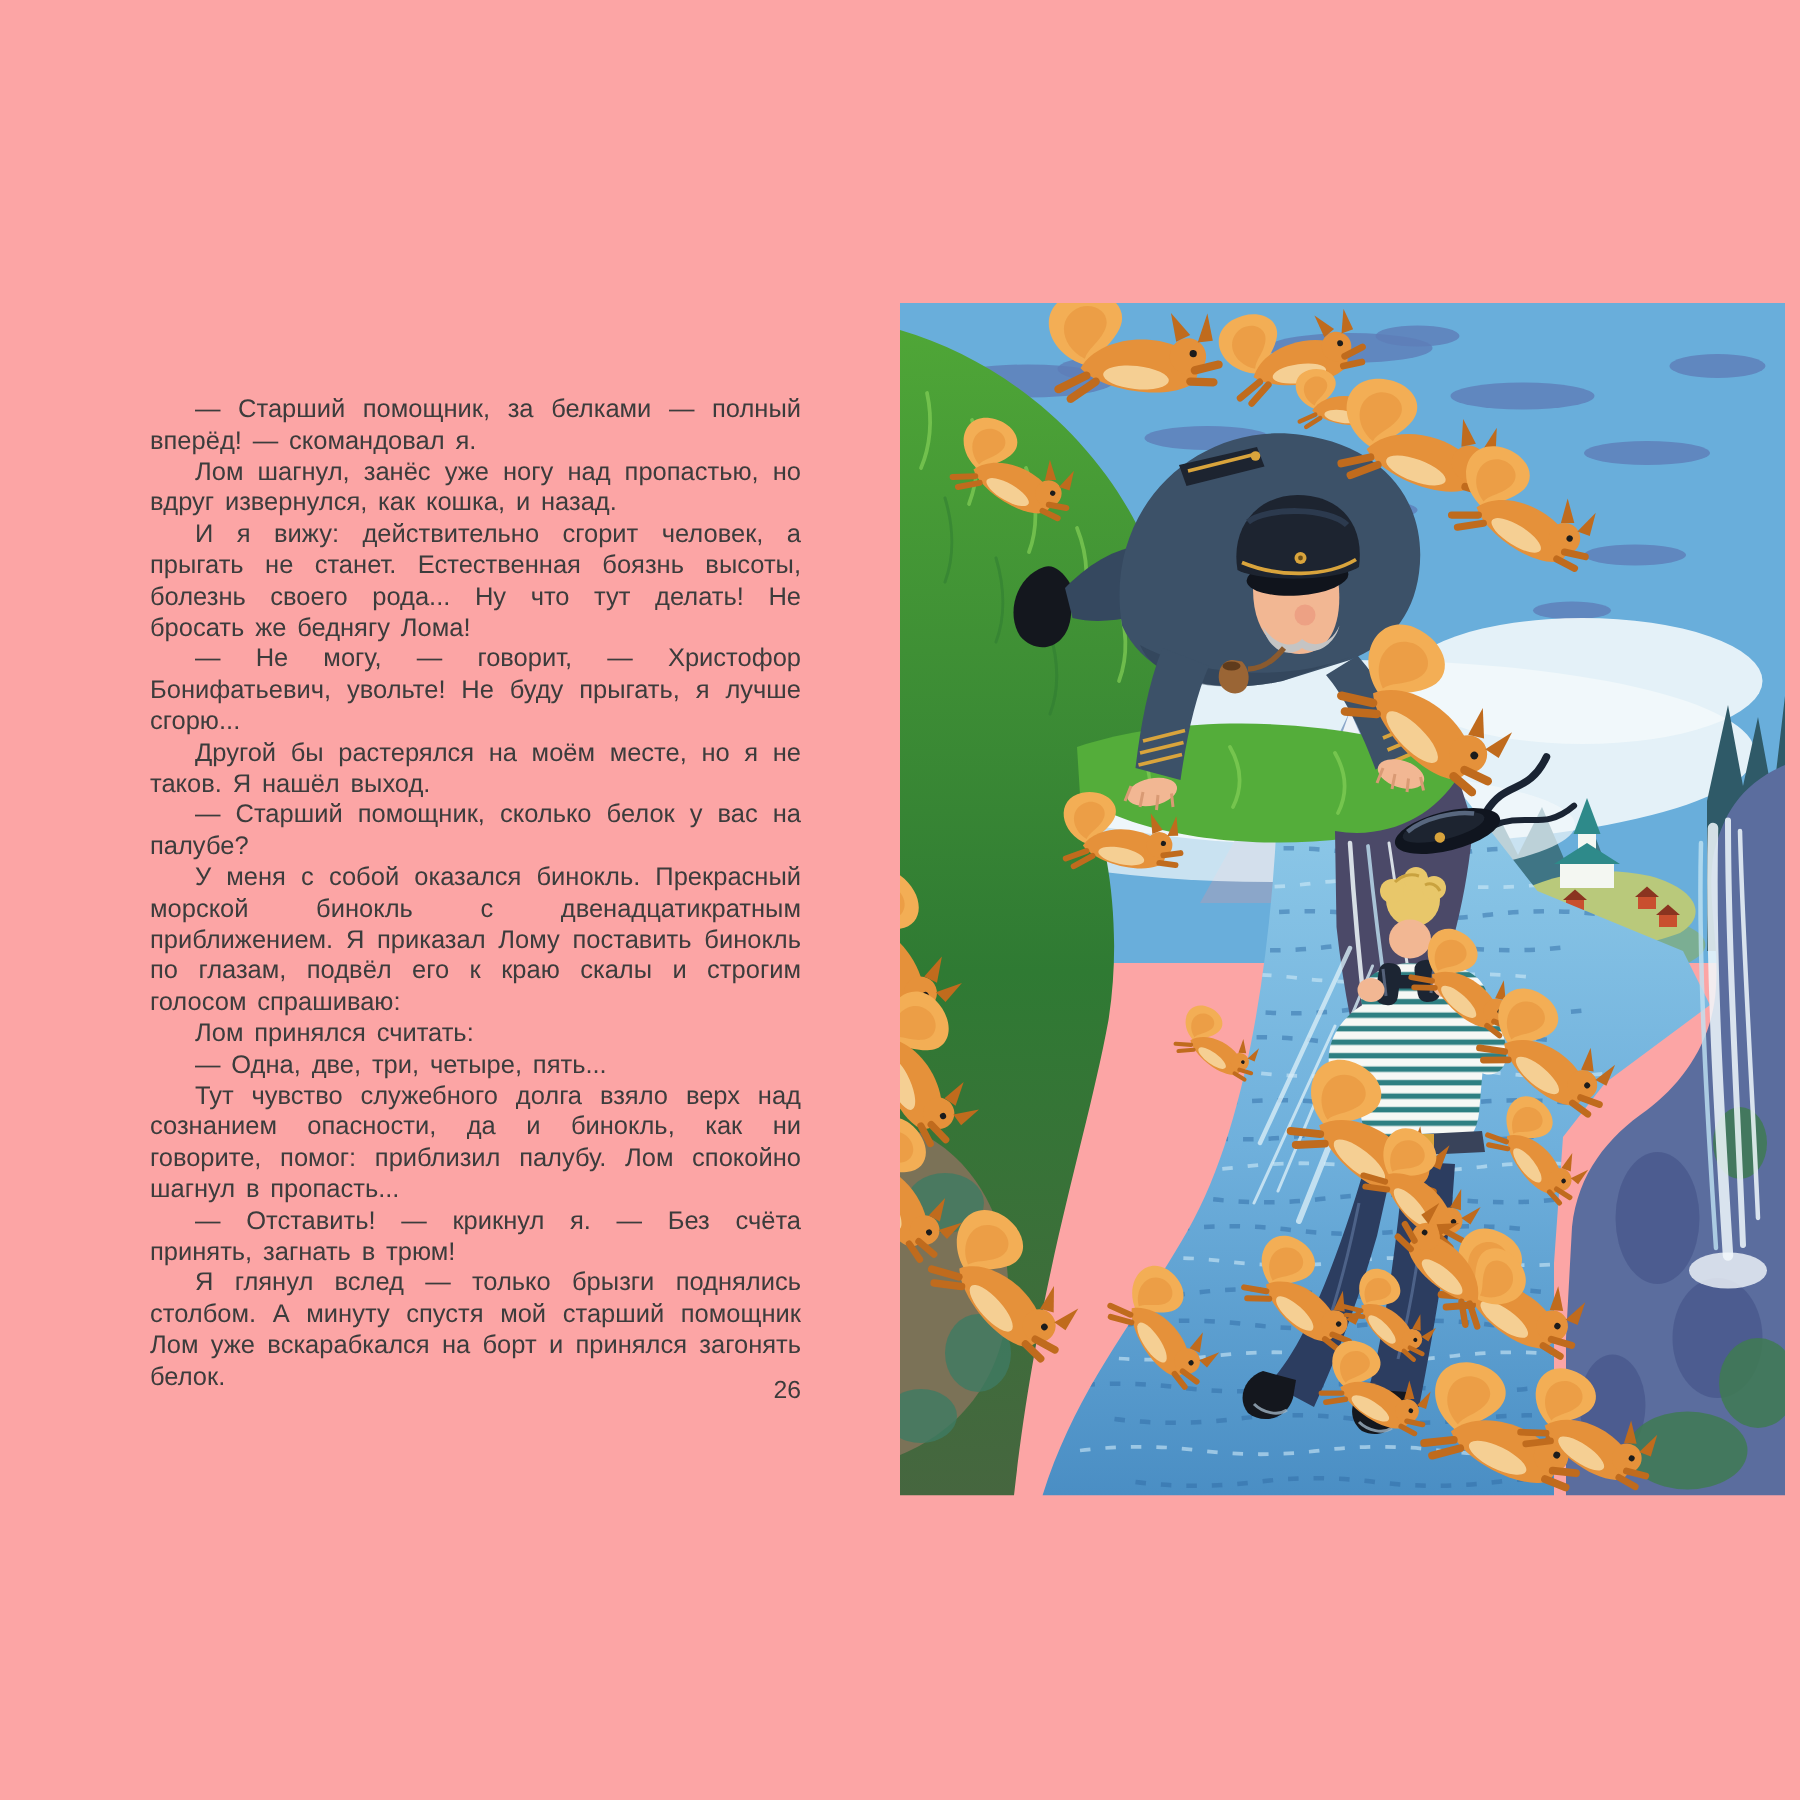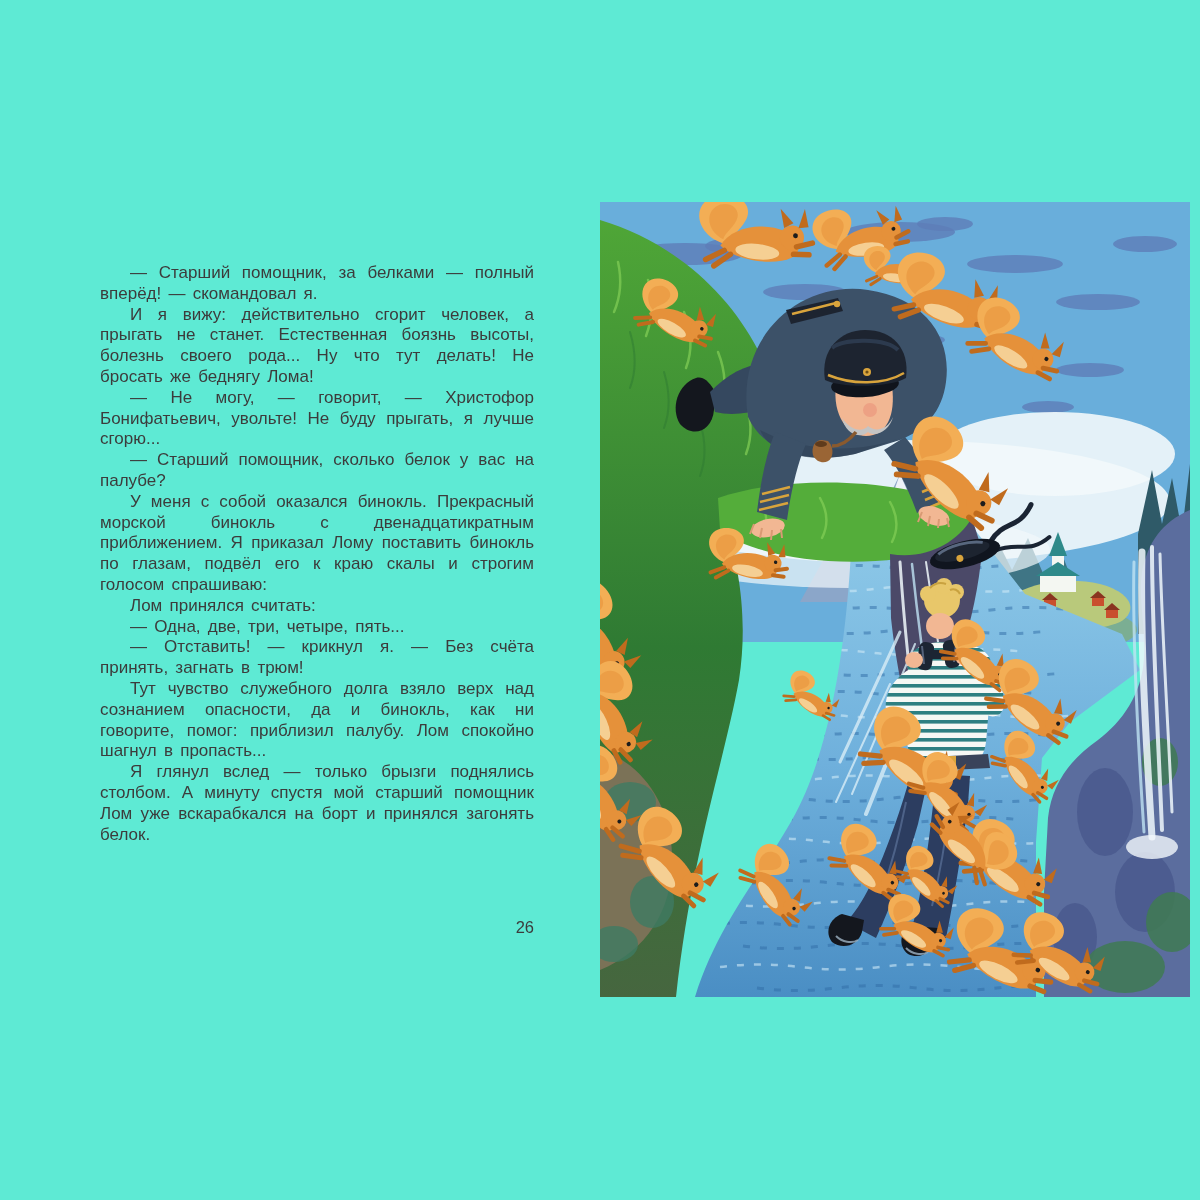--- a/index.html
+++ b/index.html
@@ -1,17 +1,17 @@
 <!DOCTYPE html>
 <html lang="ru" style="--sky: #69aedb; --cloud: #5e7db8; --mist: #f2f8fb; --mountain_far: #8ba6c9; --mountain_teal: #3f7585; --water_dash: #2f6ba5; --foam: #cfe9f6; --rock_right: #5b6d9e; --rock_dark: #46558a; --village_green: #b9c97b; --house_red: #c94f2e; --church_roof: #2e8a8a; --uniform_navy: #3c5168; --uniform_dark: #2c3d60; --cap_black: #1d2430; --gold: #d9a43c; --skin: #f2b793; --hair_blond: #e8c76a; --stripe_teal: #2e7f82; --squirrel: #e5913a; --squirrel_light: #f3ae55; --squirrel_dark: #c06b1d; --squirrel_belly: #f8d9a3;"><head>
 <meta charset="utf-8">
 <style>
   html,body{margin:0;padding:0;background:#ffffff;}
   body{width:1200px;height:1200px;position:relative;font-family:"Liberation Sans",sans-serif;}
-  .spread{position:absolute;inset:0;background:#5eead4;}
+  .spread{position:absolute;inset:0;background:#fca5a5;}
   
   .text-col{position:absolute;left:100px;top:263px;width:434px;color:#3c3c3c;
     font-size:17px;line-height:20.8px;text-align:justify;hyphens:auto;}
   .text-col p{margin:0;text-indent:30px;word-spacing:2.5px;}
   .pagenum{position:absolute;left:100px;top:918px;width:434px;text-align:right;
     font-size:16.5px;color:#3c3c3c;}
   
   .illo{position:absolute;left:600px;top:202px;}
   
   .sky{fill:var(--sky)}
@@ -61,28 +61,30 @@
   .sq-eye{fill:#1c1c1c}
   .sq-leg{stroke:var(--squirrel_dark);stroke-width:5;stroke-linecap:round;fill:none}
 </style>
 </head>
 <body>
 
 <div class="spread">
 
   <div class="text-col" id="story-text">
       <p>— Старший помощник, за белками — полный вперёд! — скомандовал я.</p>
+      <p>Лом шагнул, занёс уже ногу над пропастью, но вдруг извернулся, как кошка, и назад.</p>
       <p>И я вижу: действительно сгорит человек, а прыгать не станет. Естественная боязнь высоты, болезнь своего рода... Ну что тут делать! Не бросать же беднягу Лома!</p>
       <p>— Не могу, — говорит, — Христофор Бонифатьевич, увольте! Не буду прыгать, я лучше сгорю...</p>
+      <p>Другой бы растерялся на моём месте, но я не таков. Я нашёл выход.</p>
       <p>— Старший помощник, сколько белок у вас на палубе?</p>
       <p>У меня с собой оказался бинокль. Прекрасный морской бинокль с двенадцатикратным приближением. Я приказал Лому поставить бинокль по глазам, подвёл его к краю скалы и строгим голосом спрашиваю:</p>
       <p>Лом принялся считать:</p>
       <p>— Одна, две, три, четыре, пять...</p>
+      <p>Тут чувство служебного долга взяло верх над сознанием опасности, да и бинокль, как ни говорите, помог: приблизил палубу. Лом спокойно шагнул в пропасть...</p>
       <p>— Отставить! — крикнул я. — Без счёта принять, загнать в трюм!</p>
-      <p>Тут чувство служебного долга взяло верх над сознанием опасности, да и бинокль, как ни говорите, помог: приблизил палубу. Лом спокойно шагнул в пропасть...</p>
       <p>Я глянул вслед — только брызги поднялись столбом. А минуту спустя мой старший помощник Лом уже вскарабкался на борт и принялся загонять белок.</p>
     </div>
   <div class="pagenum">26</div>
 
   <svg class="illo" width="590" height="795" viewBox="0 0 590 795" xmlns="http://www.w3.org/2000/svg" aria-label="Капитан в тёмно-синем кителе и фуражке стоит на четвереньках на краю зелёной скалы; рыжие белки прыгают через пропасть с водопадом; внизу матрос Лом в полосатой тельняшке шагает в пропасть, глядя в бинокль; вдали горы, деревня с церковью и красными домиками.">
     <defs>
       <linearGradient id="waterGrad" x1="0" y1="0" x2="0" y2="1">
         <stop offset="0" stop-color="#8ec9e8"></stop>
         <stop offset="0.5" stop-color="#6fb0dc"></stop>
         <stop offset="1" stop-color="#4a8ec4"></stop>

